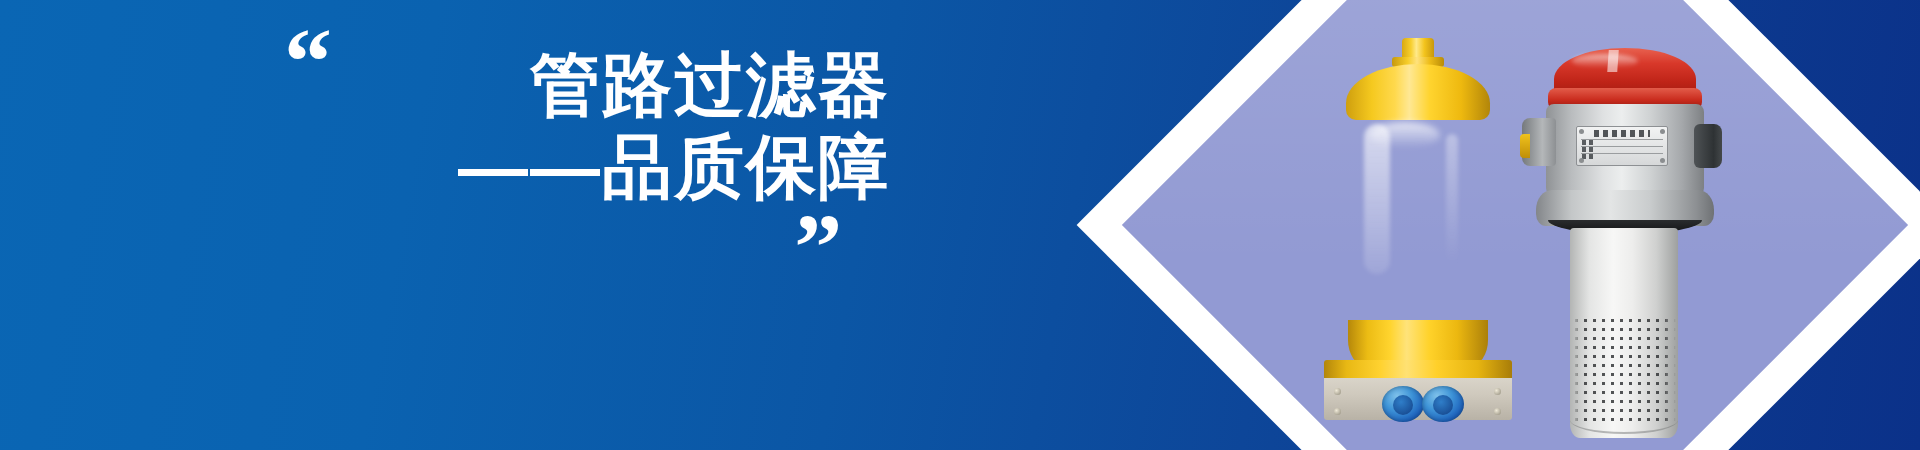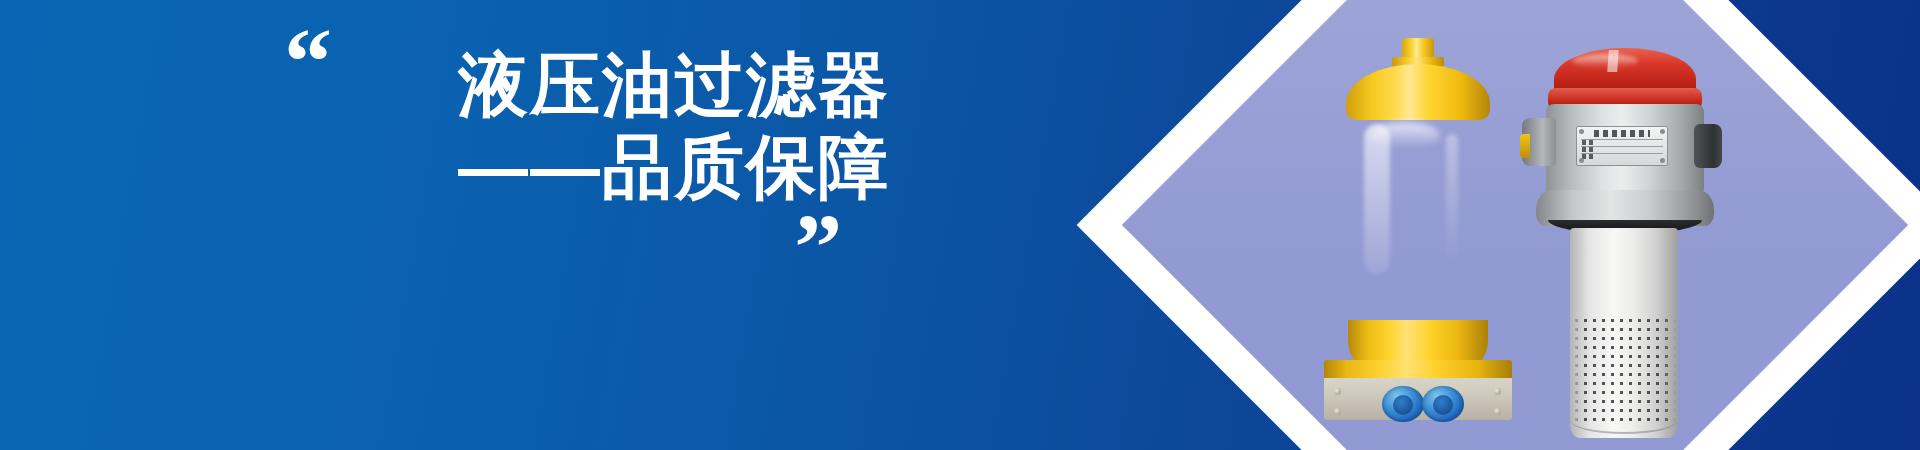--- a/index.html
+++ b/index.html
@@ -284,21 +284,21 @@
     <div class="g-tube"></div>
     <div class="g-mesh"></div>
     <div class="g-tube-ring"></div>
   </div>
 
   <div class="copy">
 
     <div class="quote-open">“</div>
 
     <div class="headline">
-      <span class="l1">液压油过滤器</span>
+      <span class="l1">管路过滤器</span>
       <span class="l2">——品质保障</span>
     </div>
 
     <div class="quote-close">„</div>
 
 
   </div>
 
 </div>
 

